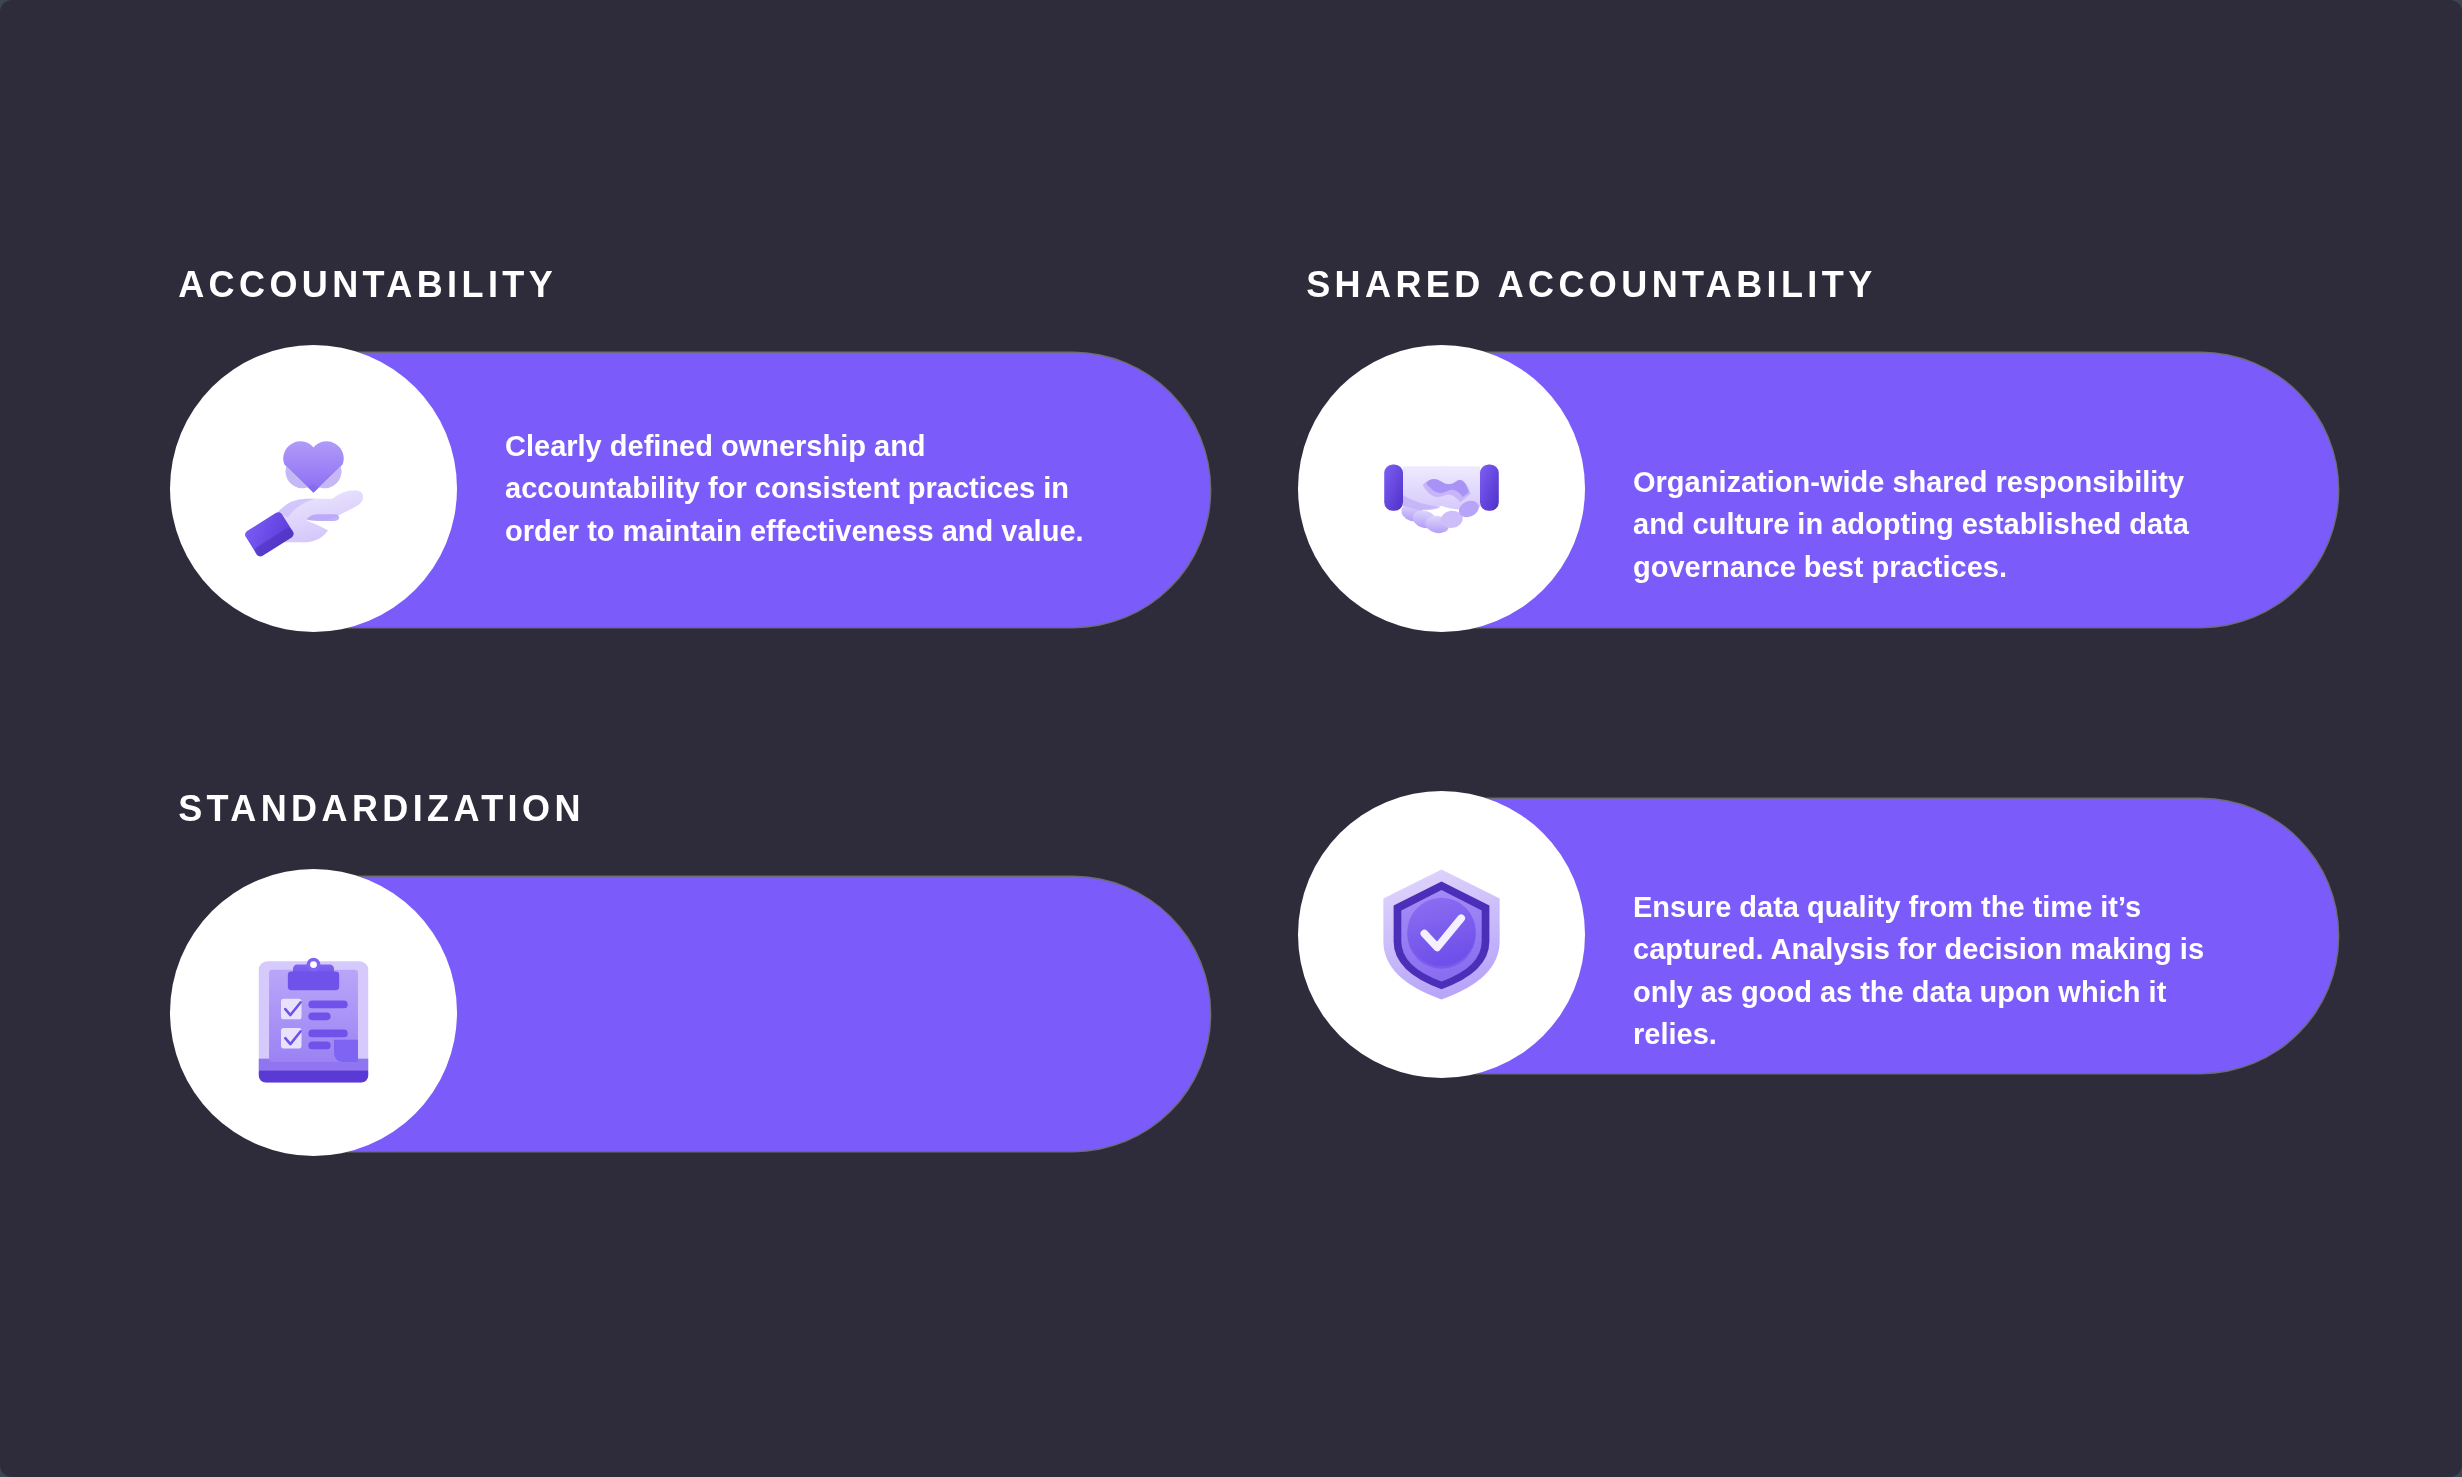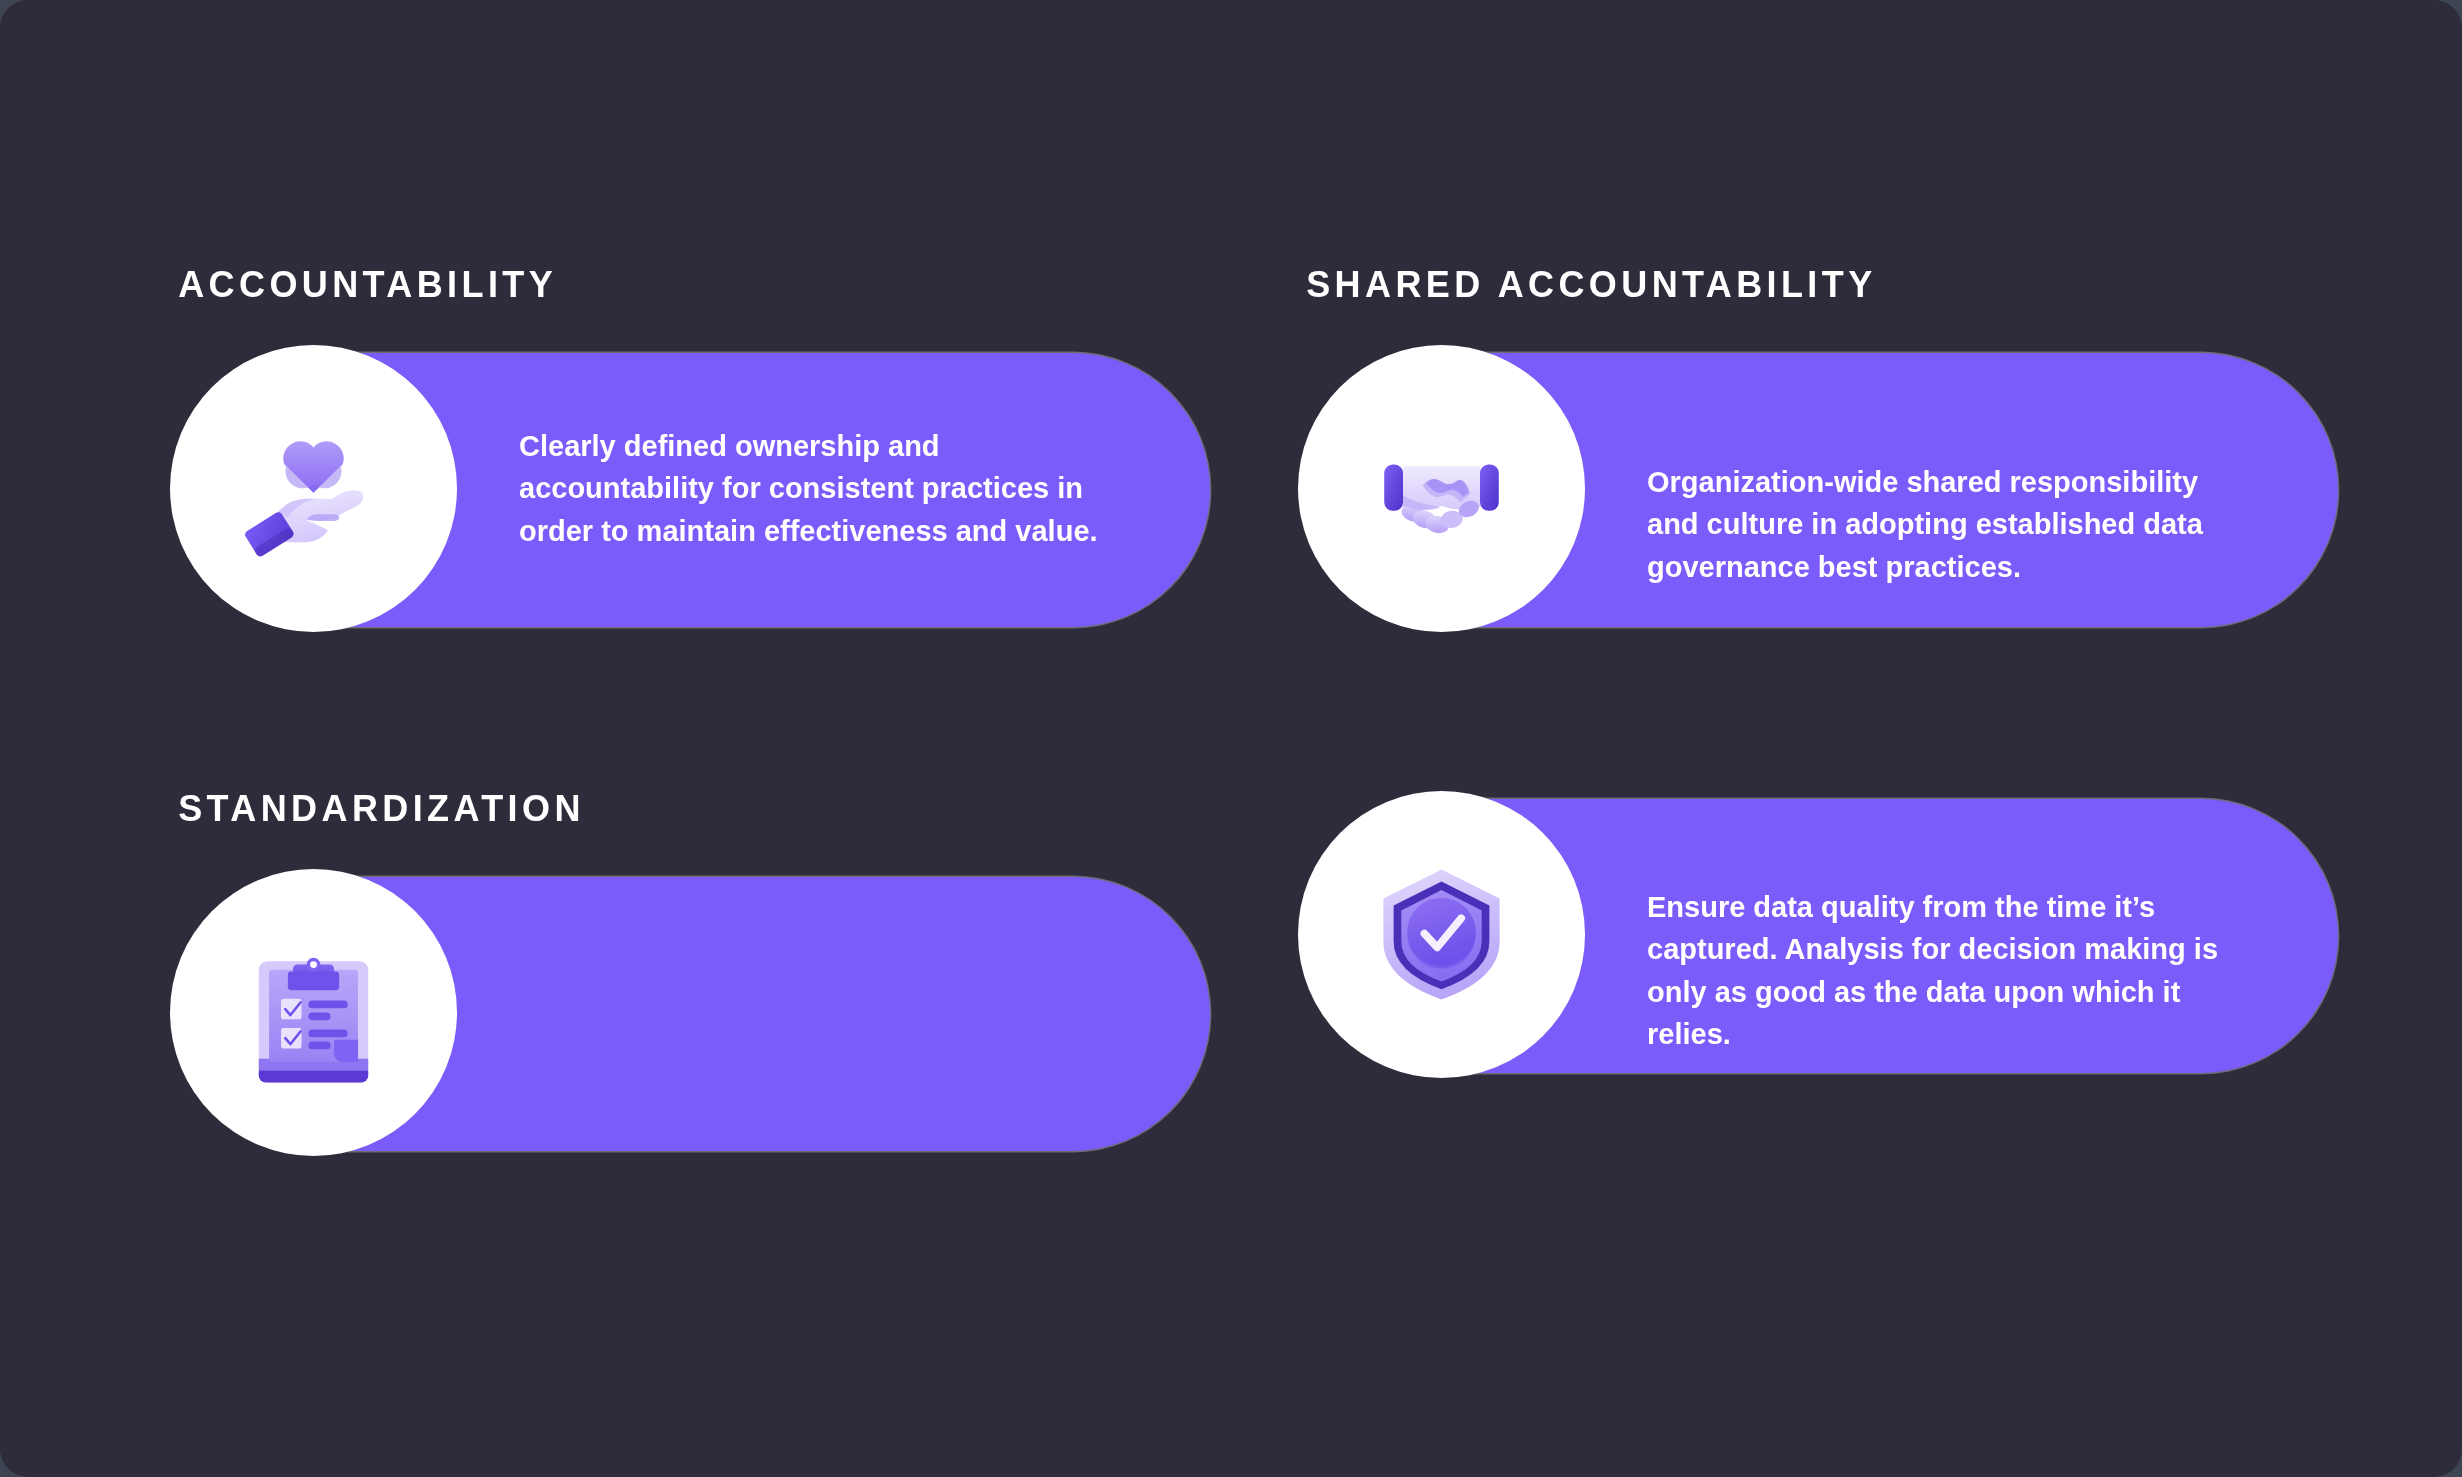--- a/index.html
+++ b/index.html
@@ -11,21 +11,21 @@
     width: 2462px;
     height: 1477px;
     overflow: hidden;
     font-family: "Liberation Sans", sans-serif;
   }
 
   .page {
     position: absolute;
     inset: 0;
     background: #2e2b3b;
-    border-radius: 28px;
+    border-radius: 12px;
     overflow: hidden;
   }
 
   .grid {
     position: absolute;
     left: 170px;
     top: 267px;
     width: 2127px;
     display: grid;
     grid-template-columns: 1040px 1040px;
@@ -79,21 +79,21 @@
   }
 
   .icon-circle svg {
     width: 171px;
     height: 171px;
     display: block;
   }
 
   .card-body {
     position: absolute;
-    left: 349px;
+    left: 335px;
     top: 50%;
     transform: translateY(-50%);
     width: 616px;
     color: #ffffff;
     font-size: 29px;
     font-weight: bold;
     line-height: 1.47;
     z-index: 3;
   }
 

